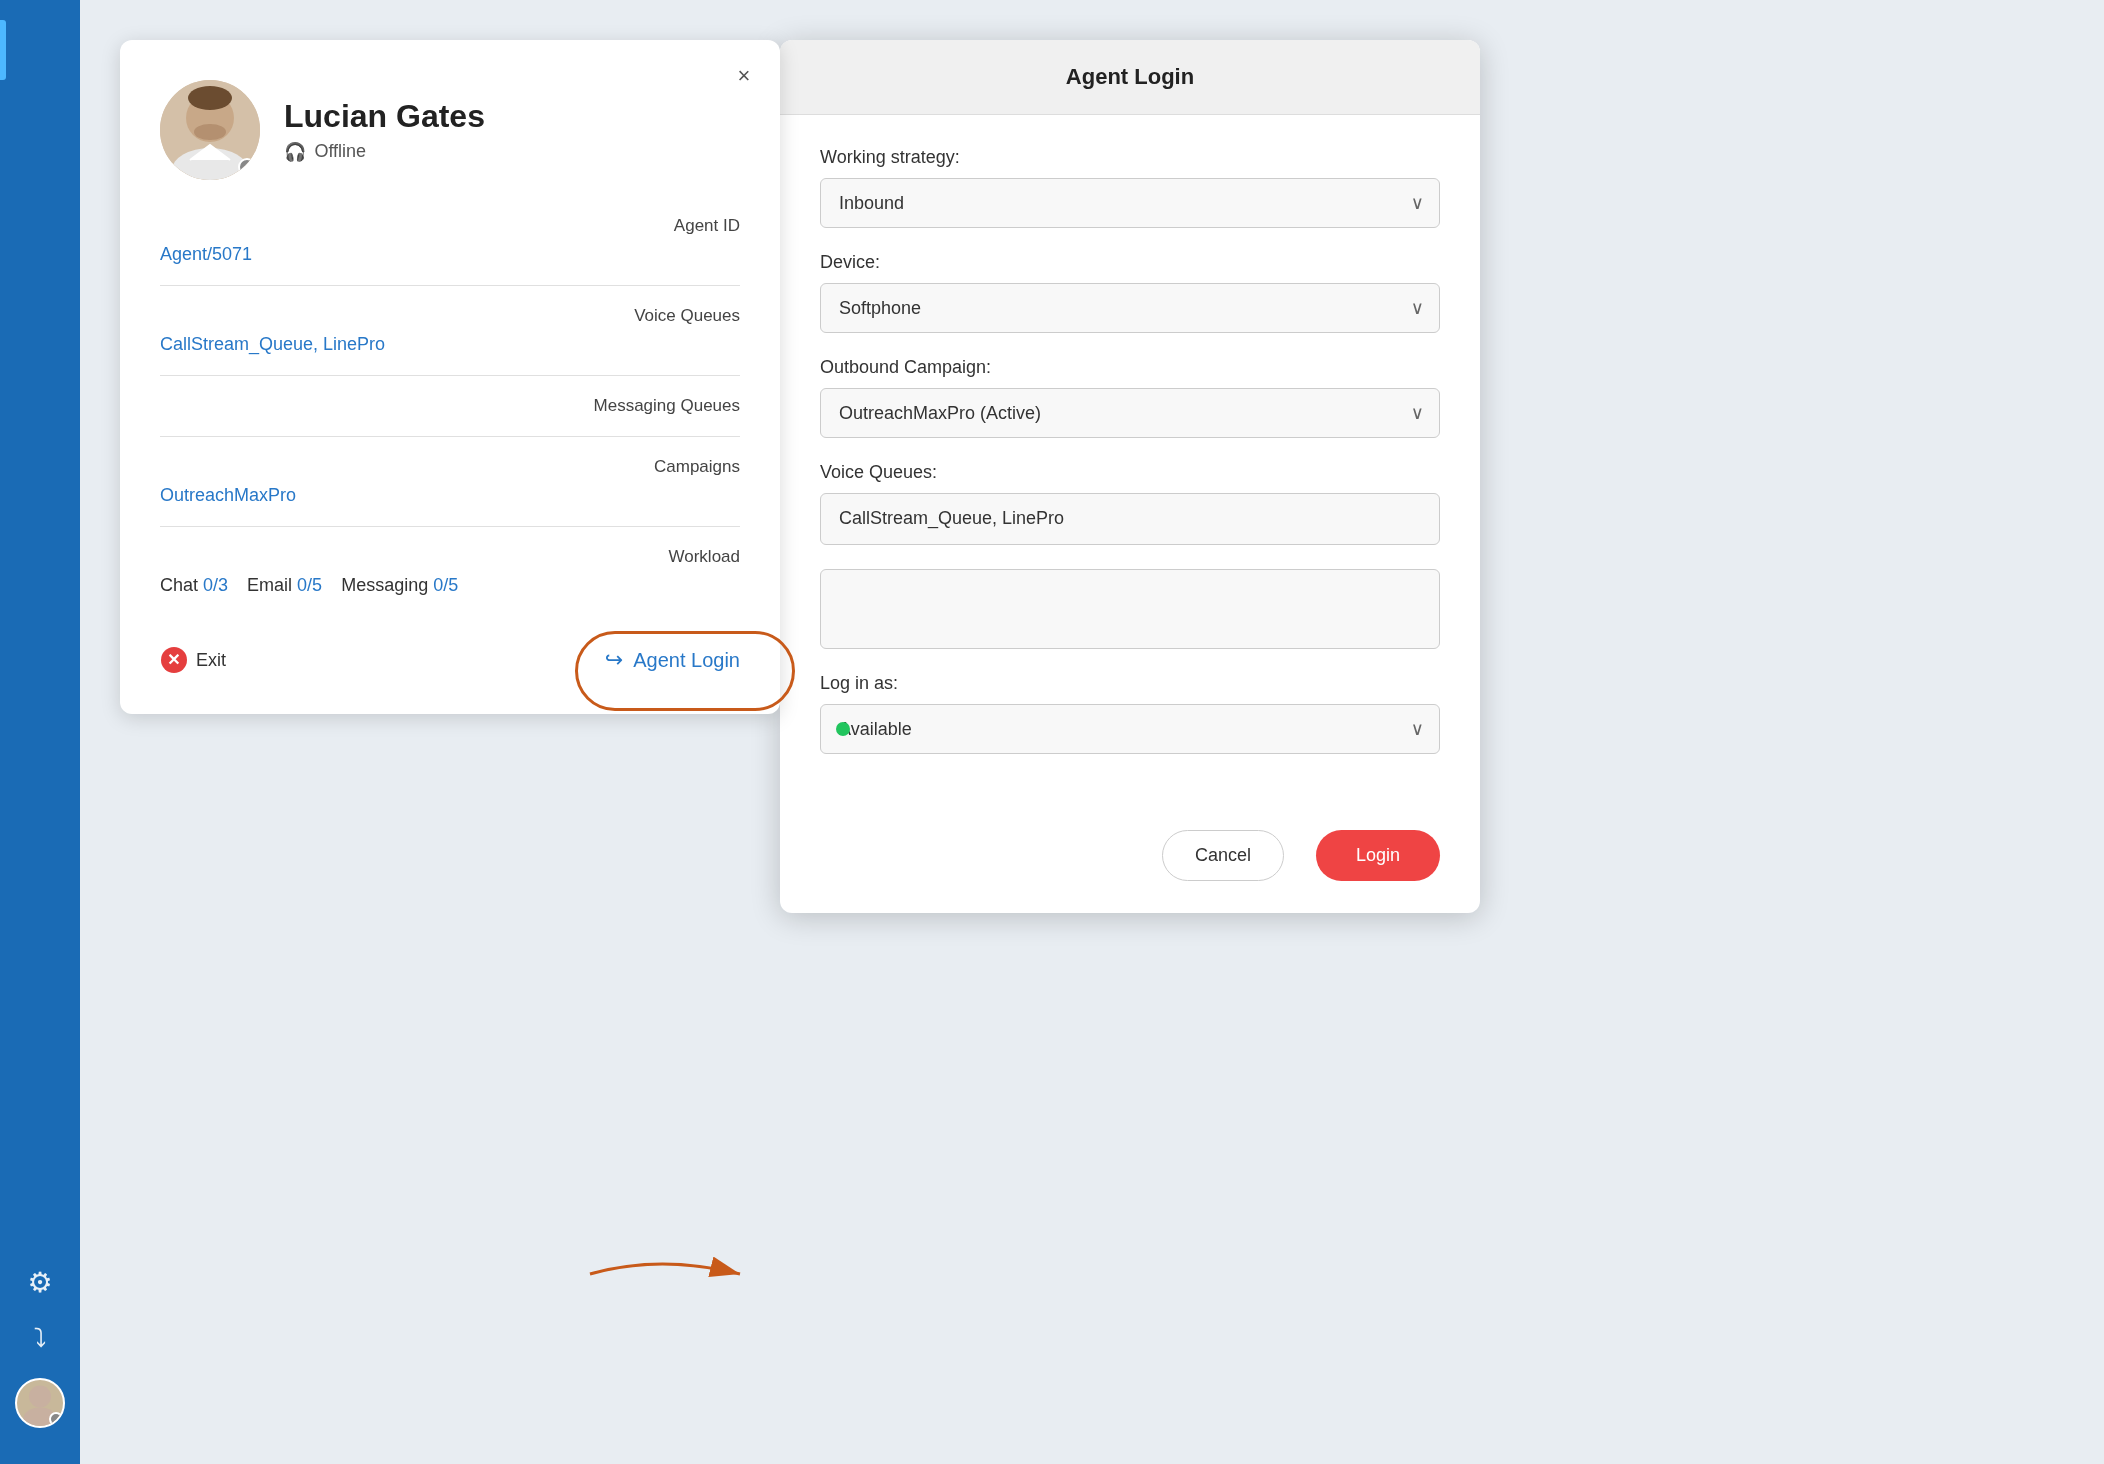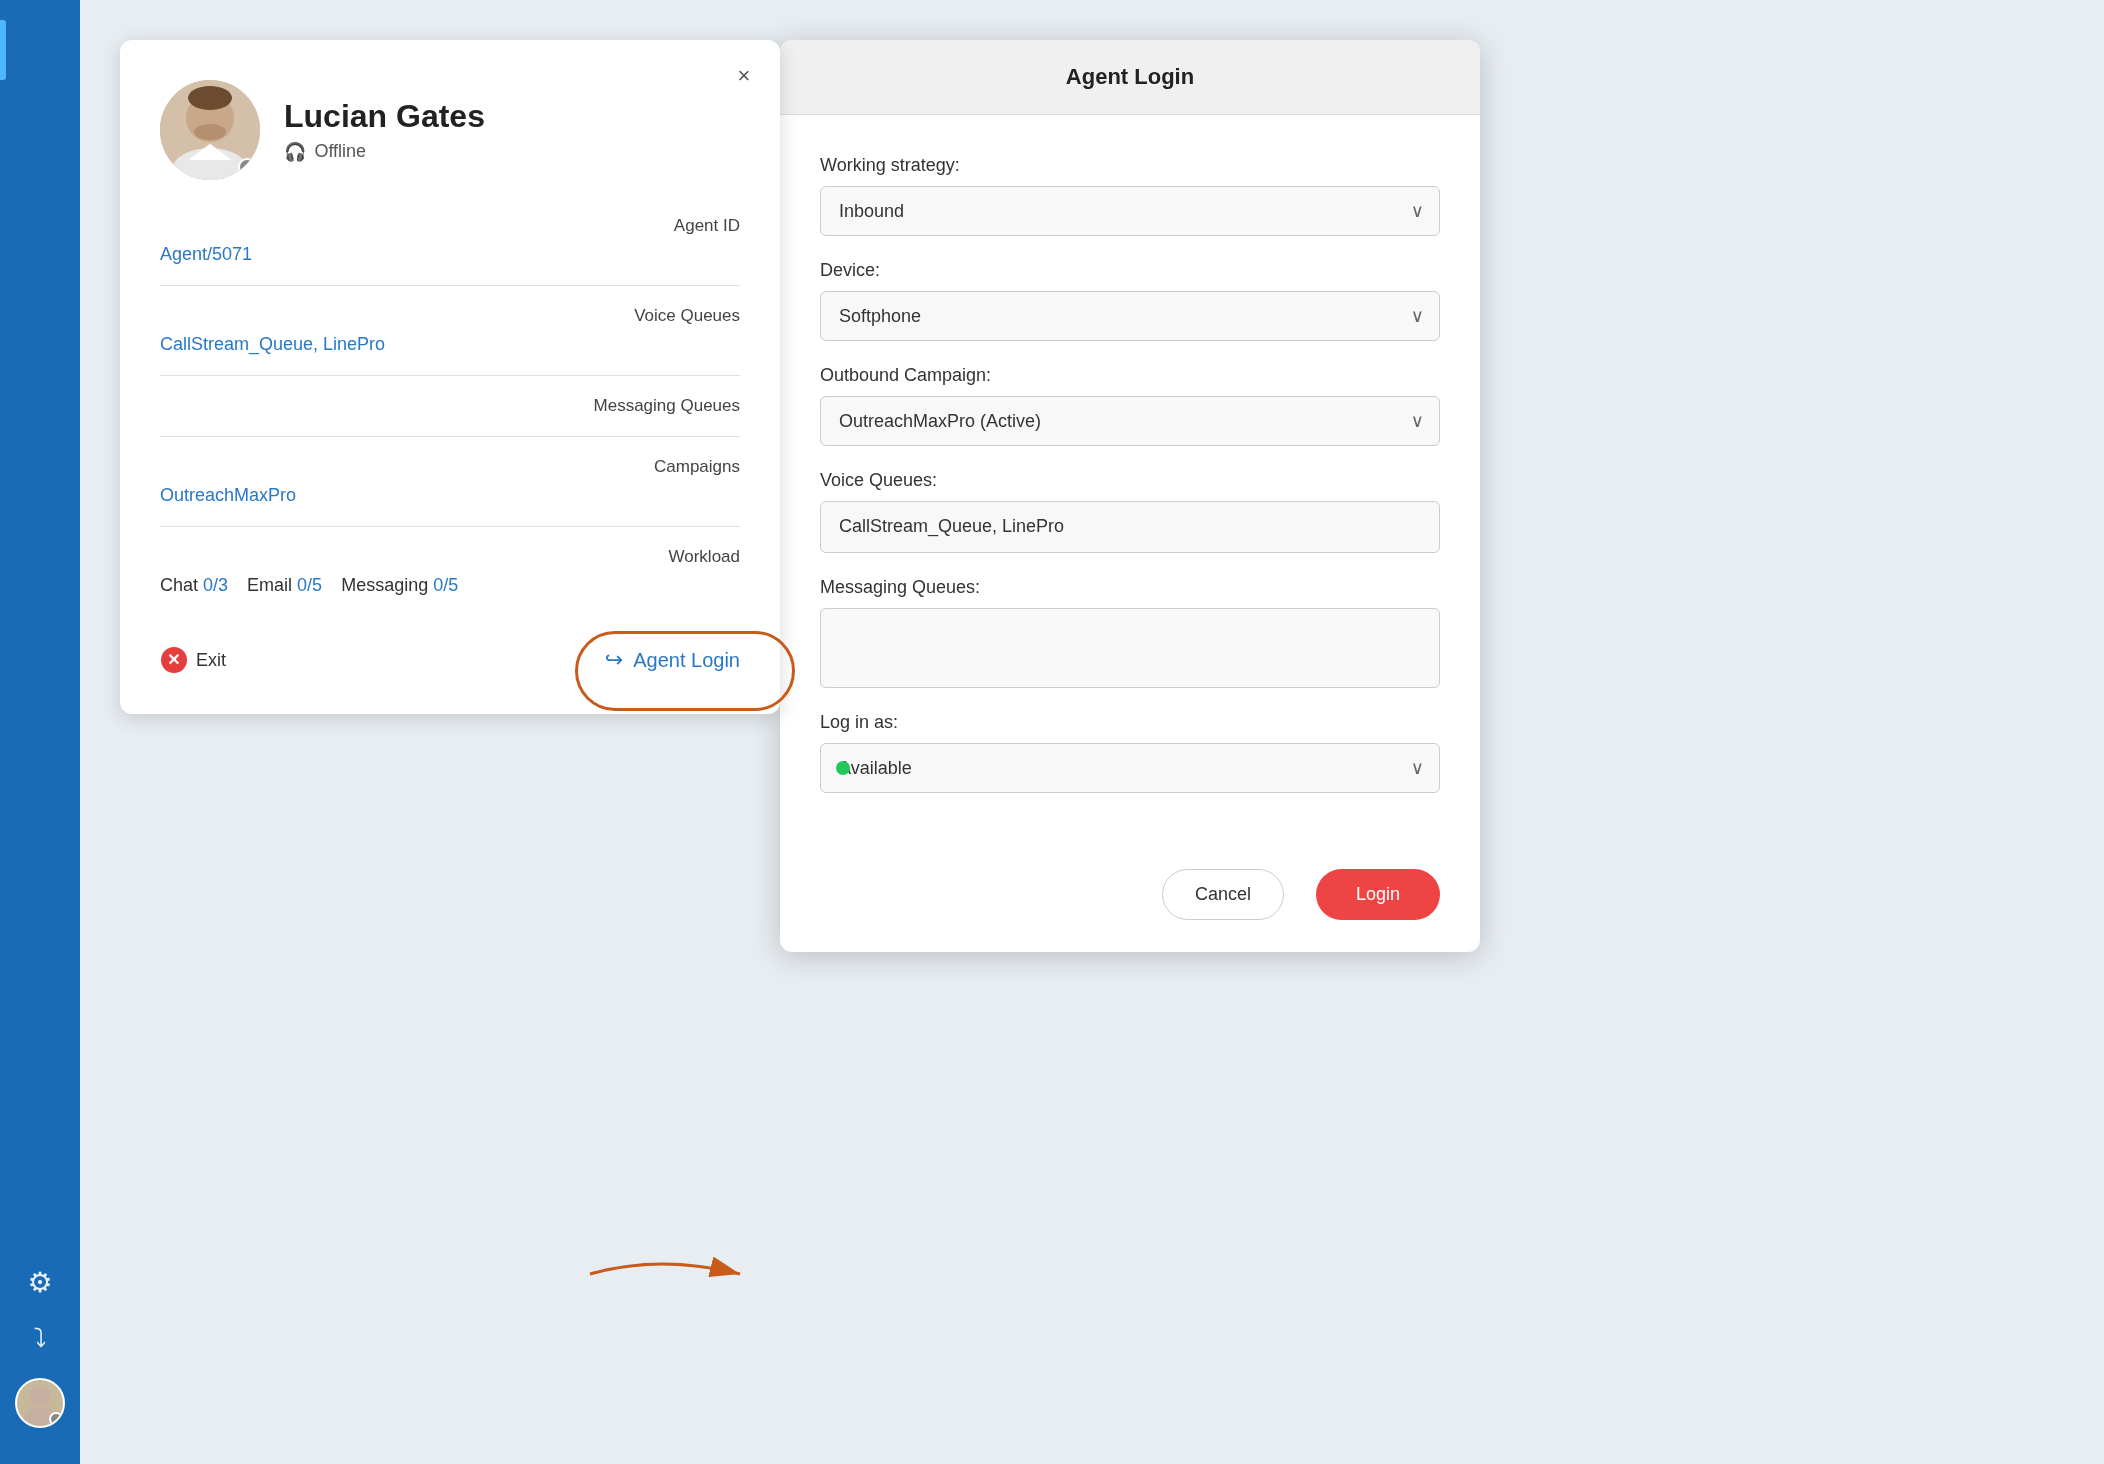--- a/index.html
+++ b/index.html
@@ -229,21 +229,20 @@
       font-weight: 600;
       color: #222;
       text-align: center;
       border-bottom: 1px solid #ddd;
     }
     .modal-body {
       padding: 32px 40px;
     }
     .form-group {
       margin-bottom: 24px;
-      margin-top: 8px;
     }
     .form-label {
       font-size: 18px;
       color: #333;
       margin-bottom: 10px;
       display: block;
     }
     .select-wrapper {
       position: relative;
       width: 100%;
@@ -514,21 +513,20 @@
           <span class="select-arrow">∨</span>
         </div>
       </div>
 
       <div class="form-group">
         <label class="form-label">Voice Queues:</label>
         <div class="form-field-static">CallStream_Queue, LinePro</div>
       </div>
 
       <div class="form-group">
-        <label class="form-label">Messaging Queues:</label>
         <div class="form-field-static-tall"></div>
       </div>
 
       <div class="form-group">
         <label class="form-label">Log in as:</label>
         <div class="select-wrapper login-status-wrapper">
           <div class="status-dot"></div>
           <select class="login-status-select">
             <option>Available</option>
             <option>Busy</option>

